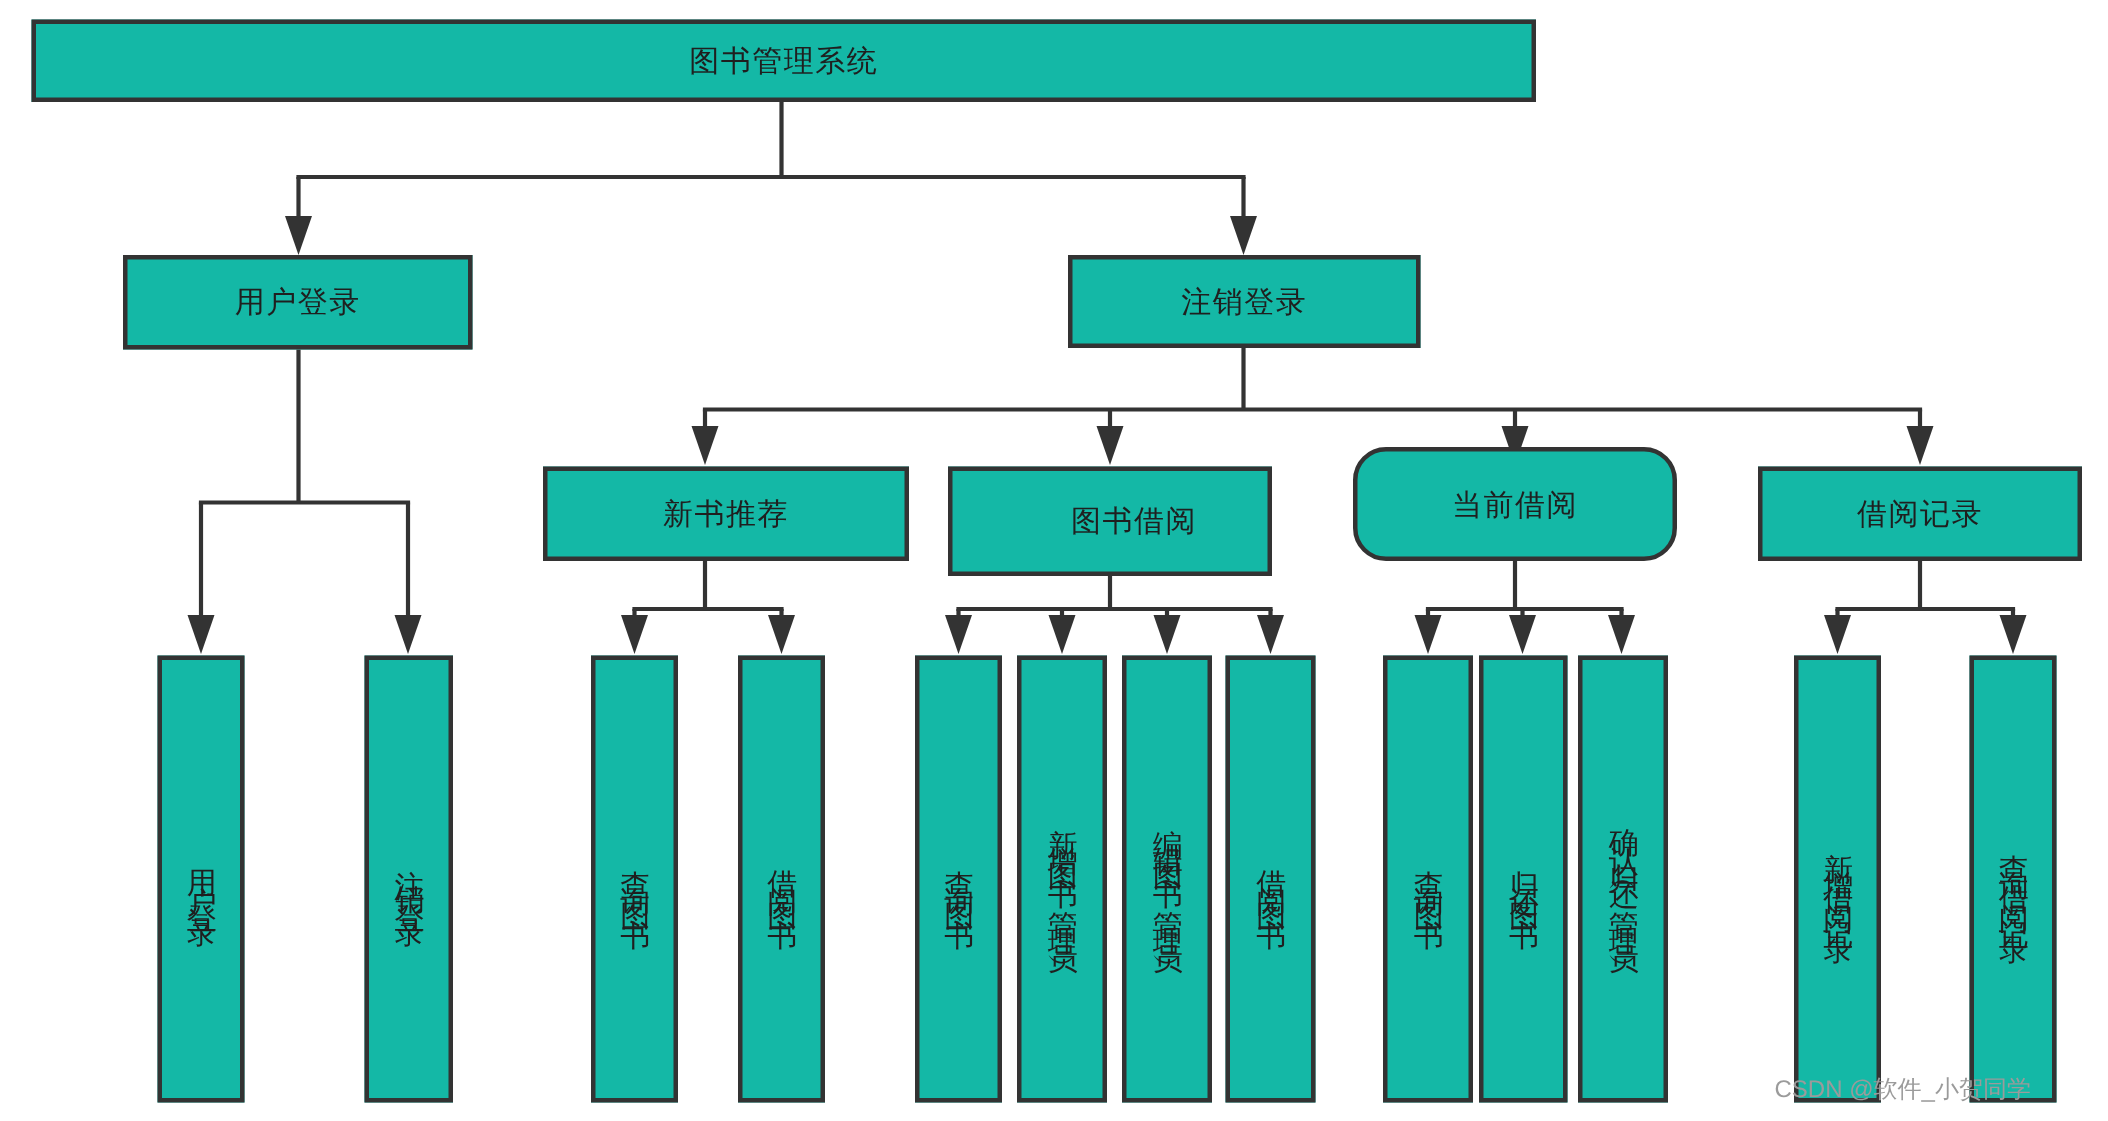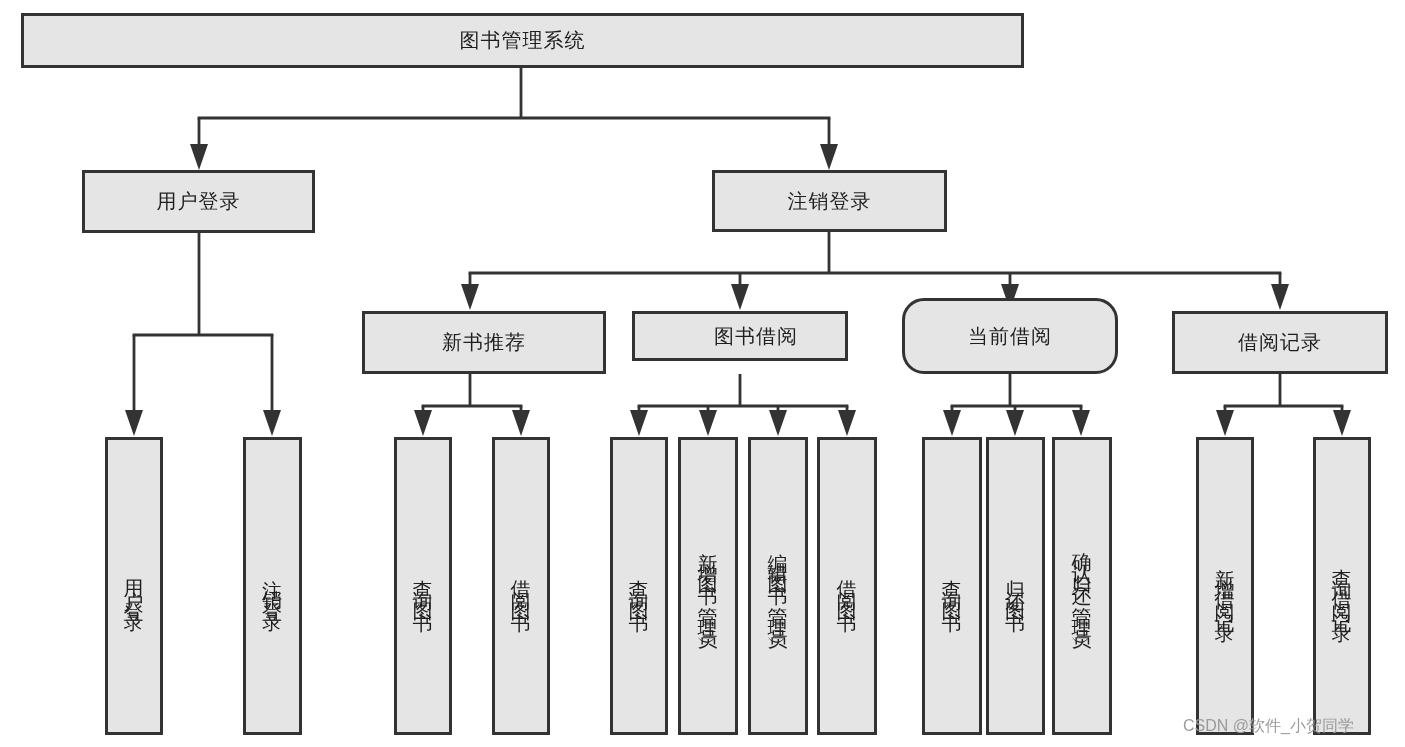--- a/index.html
+++ b/index.html
@@ -15,21 +15,21 @@
     width:1405px;height:747px;
     background:var(--bg);
     overflow:hidden;
   }
   .connectors{position:absolute;inset:0;width:1405px;height:747px;}
   .connectors line{stroke:var(--line);stroke-width:2.8;}
   .connectors polygon{fill:var(--line);stroke:none;}
   .box{
     position:absolute;
     border:3px solid var(--line);
-    background:#e5e5e5;
+    background:#14b8a6;
     box-sizing:border-box;
     display:flex;align-items:center;justify-content:center;
     color:var(--text);
   }
   .hlabel{font-size:20px;letter-spacing:1px;white-space:nowrap;}
   .leaf .vlabel{
     writing-mode:vertical-rl;
     text-orientation:mixed;
     font-size:20px;
     letter-spacing:11px;
@@ -119,21 +119,21 @@
   <div class="box" style="left:82px;top:170px;width:233px;height:63px;">
     <span class="hlabel">用户登录</span>
   </div>
   <div class="box" style="left:712px;top:170px;width:235px;height:62px;">
     <span class="hlabel">注销登录</span>
   </div>
 
   <div class="box" style="left:362px;top:311px;width:244px;height:63px;">
     <span class="hlabel">新书推荐</span>
   </div>
-  <div class="box" style="left:632px;top:311px;width:216px;height:50px;padding-left:32px;">
+  <div class="box" style="left:632px;top:311px;width:216px;height:73px;padding-left:32px;">
     <span class="hlabel">图书借阅</span>
   </div>
   <div class="box" style="left:902px;top:298px;width:216px;height:76px;border-radius:22px;">
     <span class="hlabel">当前借阅</span>
   </div>
   <div class="box" style="left:1172px;top:311px;width:216px;height:63px;">
     <span class="hlabel">借阅记录</span>
   </div>
 
   <div class="box leaf" style="left:105px;top:437px;width:58px;height:298px;">

